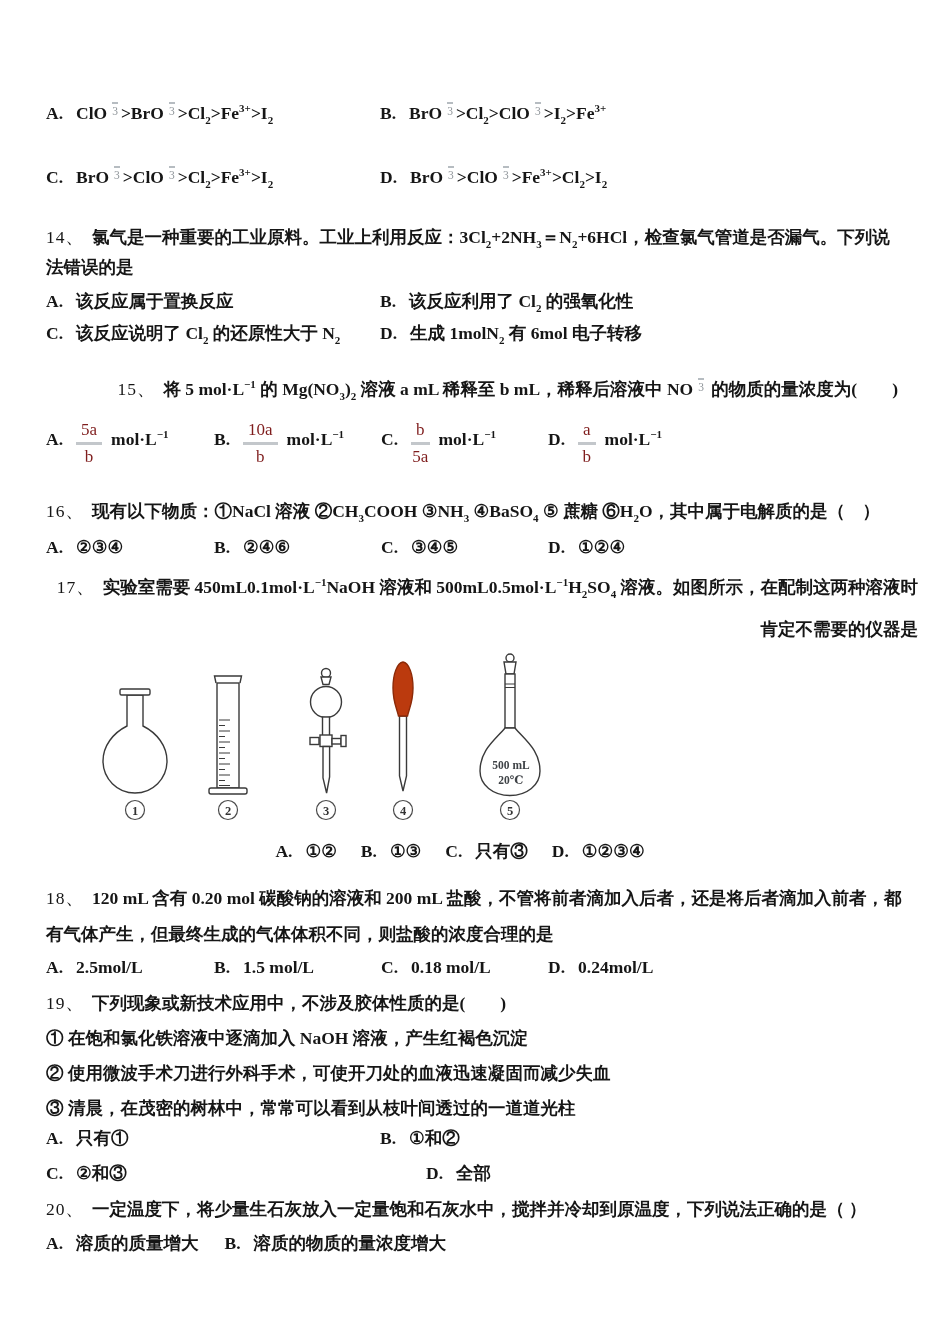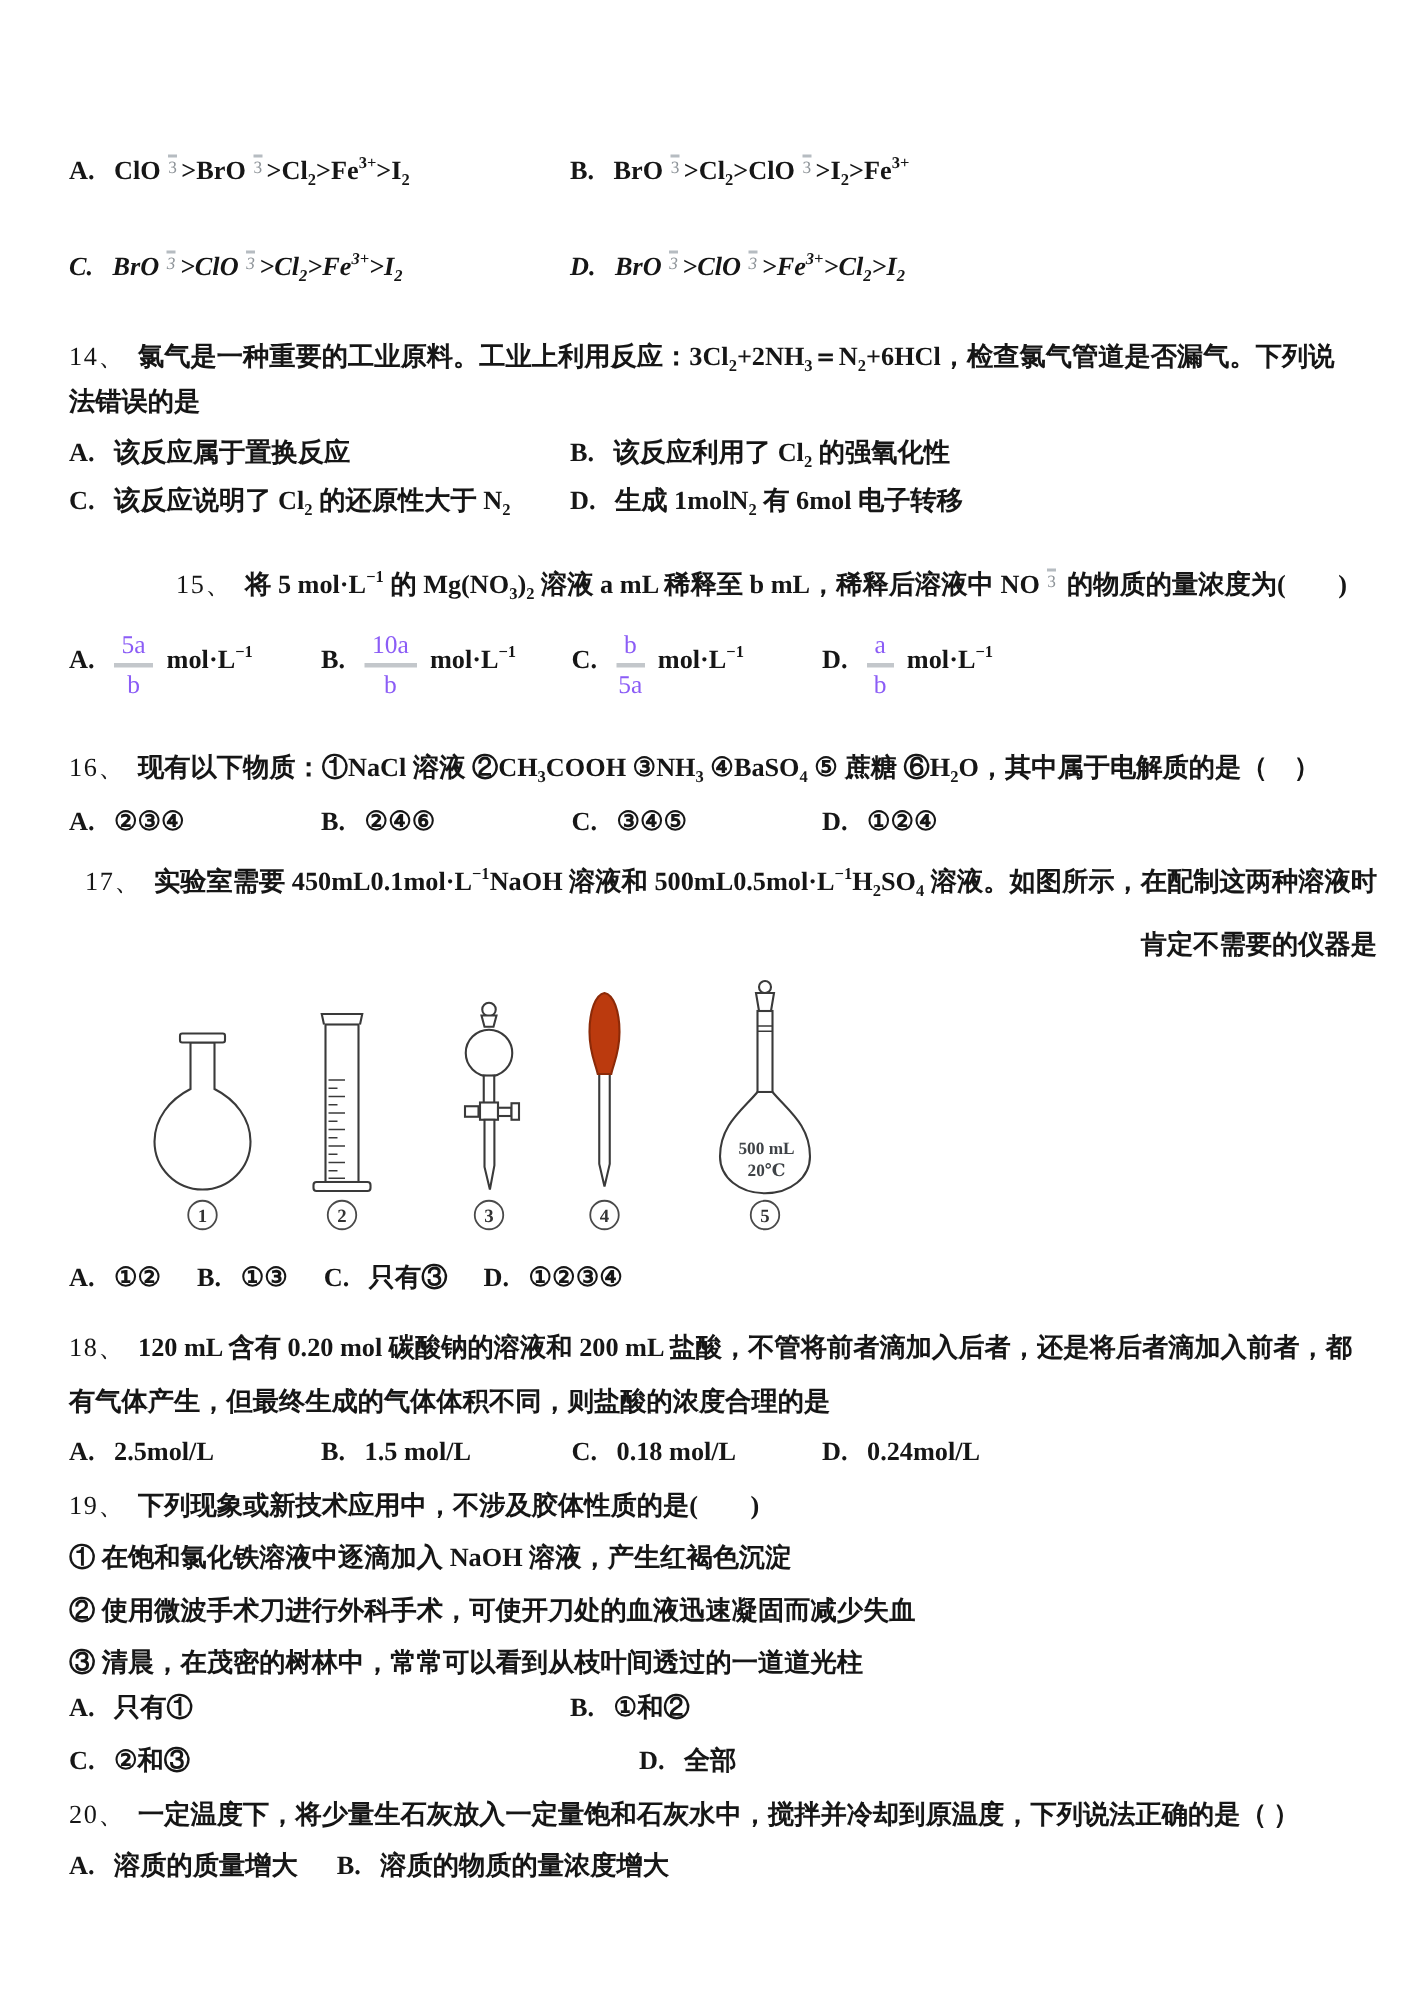--- a/index.html
+++ b/index.html
@@ -26,21 +26,21 @@
   .opt .k{margin-right:13px;}
   sub{font-size:11px;line-height:0;}
   sup{font-size:11px;line-height:0;}
   .ionq{
     display:inline-block;font-size:11.5px;line-height:1;
     color:#8d9398;border-top:2px solid #b6bcc1;padding-top:2px;
     vertical-align:4px;margin:0 3px 0 5px;font-weight:400;
   }
   
   .frac{display:inline-block;text-align:center;vertical-align:-17px;margin-right:9px;
-        font-weight:400;color:#8b5cf6;font-size:17px;}
+        font-weight:400;color:#7f1d1d;font-size:17px;}
   .frac .fn{display:block;padding:0 5px 2px;border-bottom:3px solid #c3c7cb;line-height:20px;}
   .frac .fd{display:block;padding-top:2px;line-height:20px;}
   .fracrow{margin-top:6px;height:66px;display:grid;grid-template-columns:168px 167px 167px auto;align-items:center;}
   
   .figure{margin:0 0 0 42px;}
   .figure svg{display:block;}
   .q17opts .opt{margin-right:24px;}
   .q17opts{display:flex;}
   .q20opts{display:flex;}
   .q20opts .opt{margin-right:26px;}
@@ -49,21 +49,21 @@
 </head>
 <body>
 
 <div class="page">
 
   <section>
     <div class="row2 line">
       <div class="opt"><span class="k">A.</span><span>ClO<span class="ionq">3</span>&gt;BrO<span class="ionq">3</span>&gt;Cl<sub>2</sub>&gt;Fe<sup>3+</sup>&gt;I<sub>2</sub></span></div>
       <div class="opt"><span class="k">B.</span><span>BrO<span class="ionq">3</span>&gt;Cl<sub>2</sub>&gt;ClO<span class="ionq">3</span>&gt;I<sub>2</sub>&gt;Fe<sup>3+</sup></span></div>
     </div>
-    <div class="row2 line" style="margin-top:34px;font-style:italic;">
+    <div class="row2 line" style="margin-top:34px;">
       <div class="opt"><span class="k">C.</span><span>BrO<span class="ionq">3</span>&gt;ClO<span class="ionq">3</span>&gt;Cl<sub>2</sub>&gt;Fe<sup>3+</sup>&gt;I<sub>2</sub></span></div>
       <div class="opt"><span class="k">D.</span><span>BrO<span class="ionq">3</span>&gt;ClO<span class="ionq">3</span>&gt;Fe<sup>3+</sup>&gt;Cl<sub>2</sub>&gt;I<sub>2</sub></span></div>
     </div>
   </section>
 
   <section>
     <div class="stem" style="margin-top:30px;"><span class="qnum">14、</span><span>氯气是一种重要的工业原料。工业上利用反应：3Cl<sub>2</sub>+2NH<sub>3</sub>＝N<sub>2</sub>+6HCl，检查氯气管道是否漏气。下列说法错误的是</span></div>
     <div class="row2 line" style="margin-top:4px;">
       <div class="opt"><span class="k">A.</span><span>该反应属于置换反应</span></div>
       <div class="opt"><span class="k">B.</span><span>该反应利用了 Cl<sub>2</sub> 的强氧化性</span></div>
@@ -162,21 +162,21 @@
           <circle cx="422" cy="160" r="9.5" fill="#ffffff"></circle>
           <text x="47" y="164.5" text-anchor="middle" font-size="12.5" fill="#333" stroke="none" font-family="Liberation Serif, DejaVu Serif, serif">1</text>
           <text x="140" y="164.5" text-anchor="middle" font-size="12.5" fill="#333" stroke="none" font-family="Liberation Serif, DejaVu Serif, serif">2</text>
           <text x="238" y="164.5" text-anchor="middle" font-size="12.5" fill="#333" stroke="none" font-family="Liberation Serif, DejaVu Serif, serif">3</text>
           <text x="315" y="164.5" text-anchor="middle" font-size="12.5" fill="#333" stroke="none" font-family="Liberation Serif, DejaVu Serif, serif">4</text>
           <text x="422" y="164.5" text-anchor="middle" font-size="12.5" fill="#333" stroke="none" font-family="Liberation Serif, DejaVu Serif, serif">5</text>
         </g>
       </svg>
     </div>
 
-    <div class="q17opts line" style="margin-top:8px;">
+    <div class="q17opts line" style="margin-top:8px;justify-content:center;">
       <div class="opt"><span class="k">A.</span><span>①②</span></div>
       <div class="opt"><span class="k">B.</span><span>①③</span></div>
       <div class="opt"><span class="k">C.</span><span>只有③</span></div>
       <div class="opt"><span class="k">D.</span><span>①②③④</span></div>
     </div>
   </section>
 
   <section>
     <div class="stem3" style="margin-top:14px;width:866px;"><span class="qnum">18、</span><span>120 mL 含有 0.20 mol 碳酸钠的溶液和 200 mL 盐酸，不管将前者滴加入后者，还是将后者滴加入前者，都有气体产生，但最终生成的气体体积不同，则盐酸的浓度合理的是</span></div>
     <div class="row4 line" style="margin-top:0px;">

